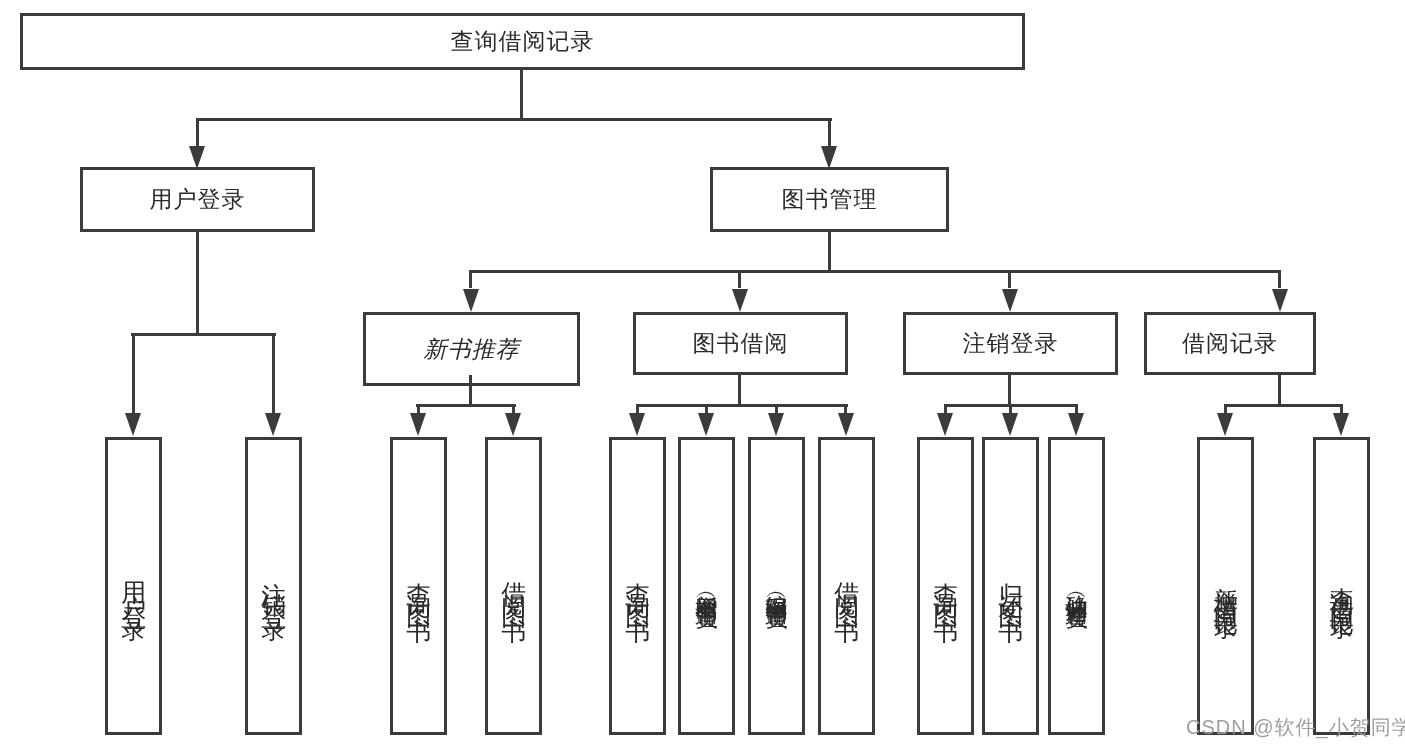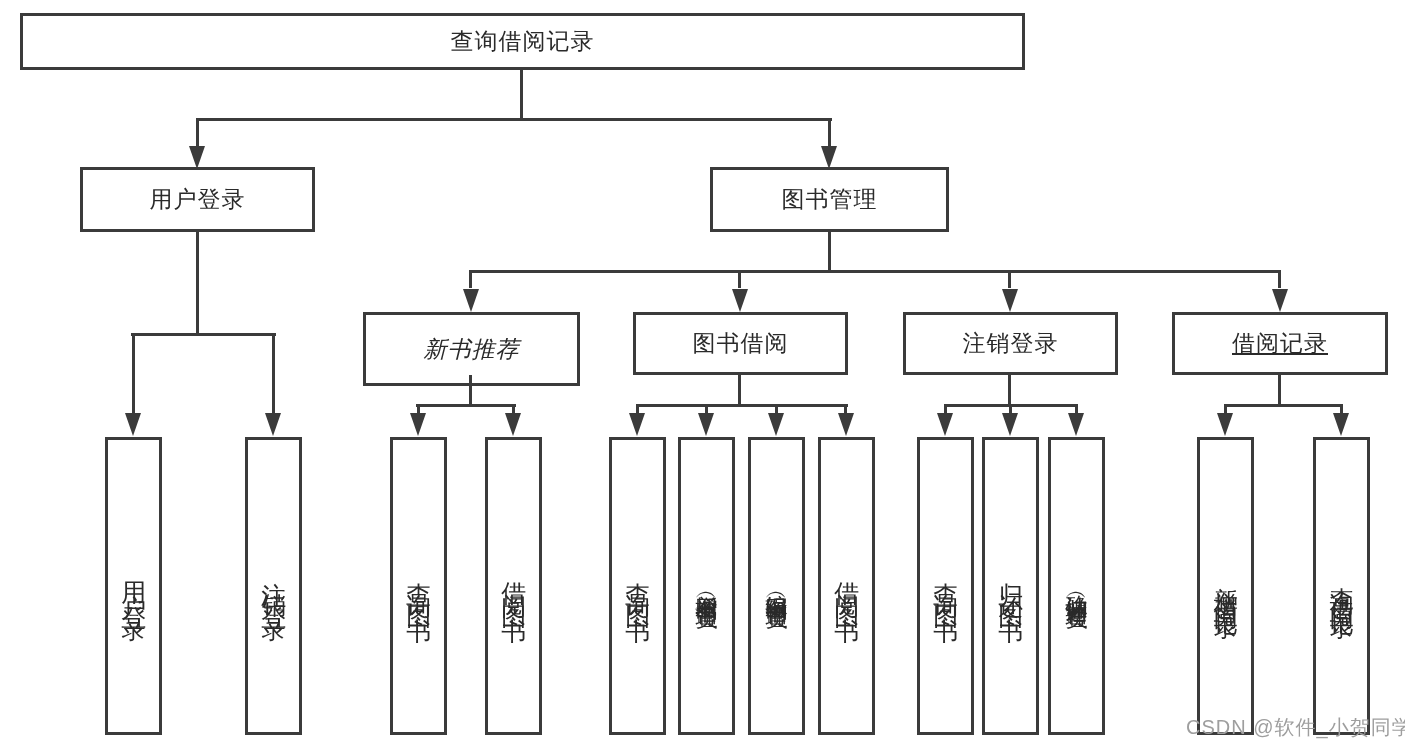--- a/index.html
+++ b/index.html
@@ -107,21 +107,21 @@
   <div class="vline" style="left:1008px; top:272px; height:16px;"></div>
   <div class="vline" style="left:1278px; top:272px; height:16px;"></div>
   <div class="arrow" style="left:463px; top:289px;"></div>
   <div class="arrow" style="left:732px; top:289px;"></div>
   <div class="arrow" style="left:1002px; top:289px;"></div>
   <div class="arrow" style="left:1272px; top:289px;"></div>
 
   <div class="node" style="left:363px; top:312px; width:217px; height:74px;font-style:italic;">新书推荐</div>
   <div class="node" style="left:633px; top:312px; width:215px; height:63px;">图书借阅</div>
   <div class="node" style="left:903px; top:312px; width:215px; height:63px;">注销登录</div>
-  <div class="node" style="left:1172px; top:312px; width:216px; height:63px;text-decoration:underline;">借阅记录</div>
+  <div class="node" style="left:1144px; top:312px; width:172px; height:63px;">借阅记录</div>
 
   <div class="vline" style="left:469px; top:375px; height:32px;"></div>
   <div class="vline" style="left:738px; top:375px; height:32px;"></div>
   <div class="vline" style="left:1008px; top:375px; height:32px;"></div>
   <div class="vline" style="left:1278px; top:375px; height:32px;"></div>
 
   <div class="hline" style="left:416px; top:404px; width:100px;"></div>
   <div class="hline" style="left:636px; top:404px; width:212px;"></div>
   <div class="hline" style="left:944px; top:404px; width:134px;"></div>
   <div class="hline" style="left:1224px; top:404px; width:119px;"></div>

